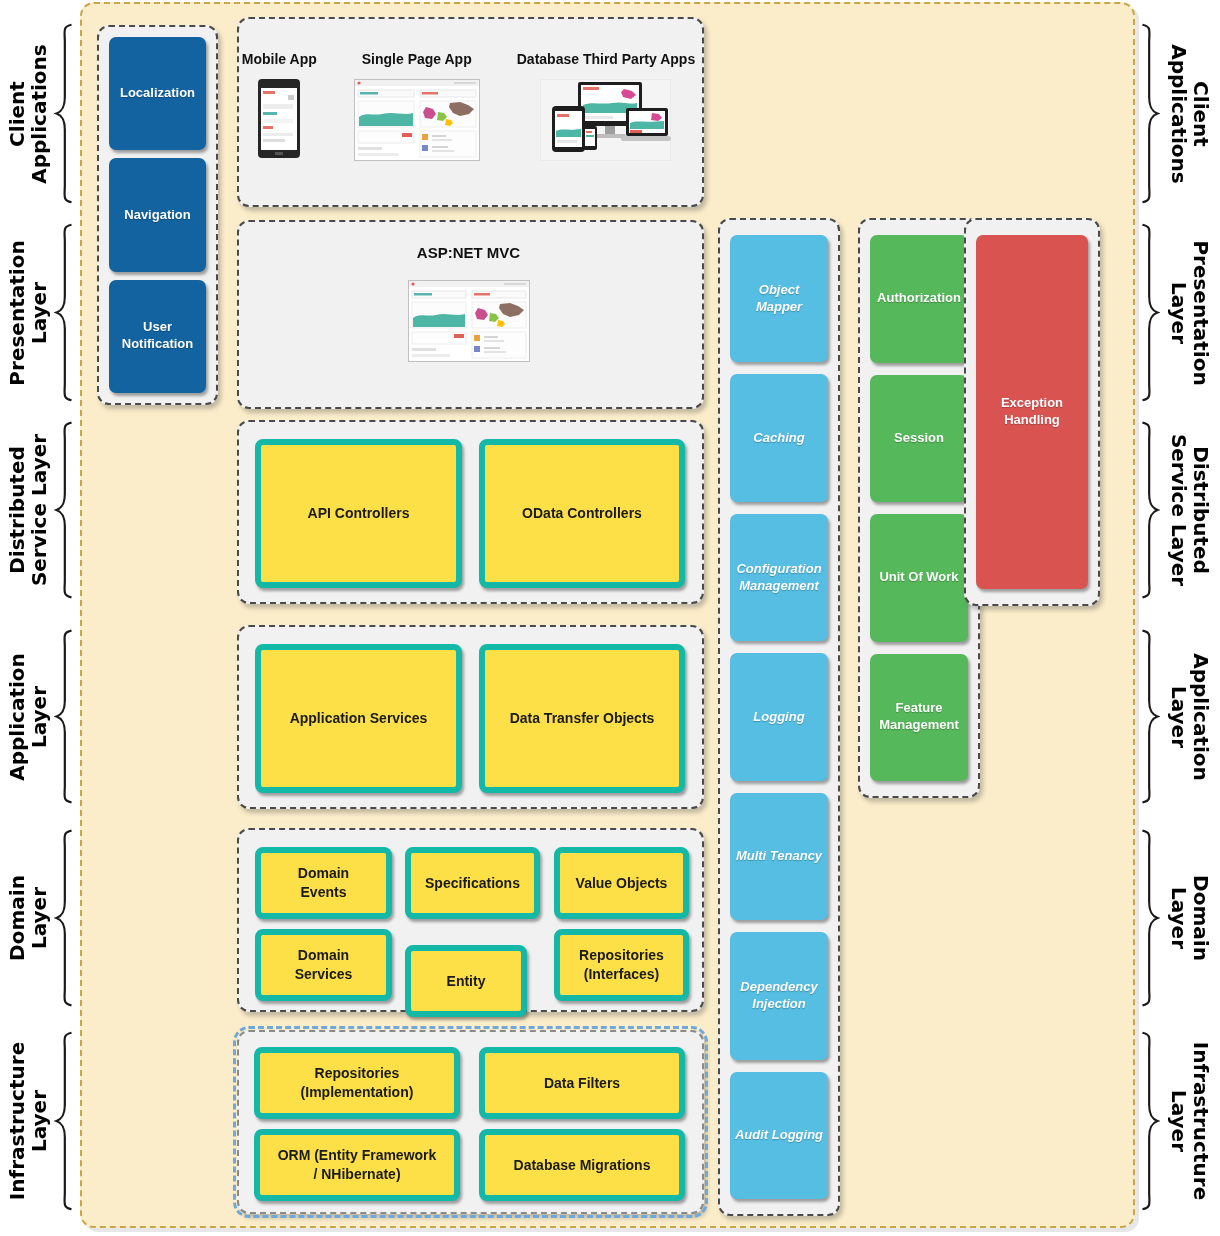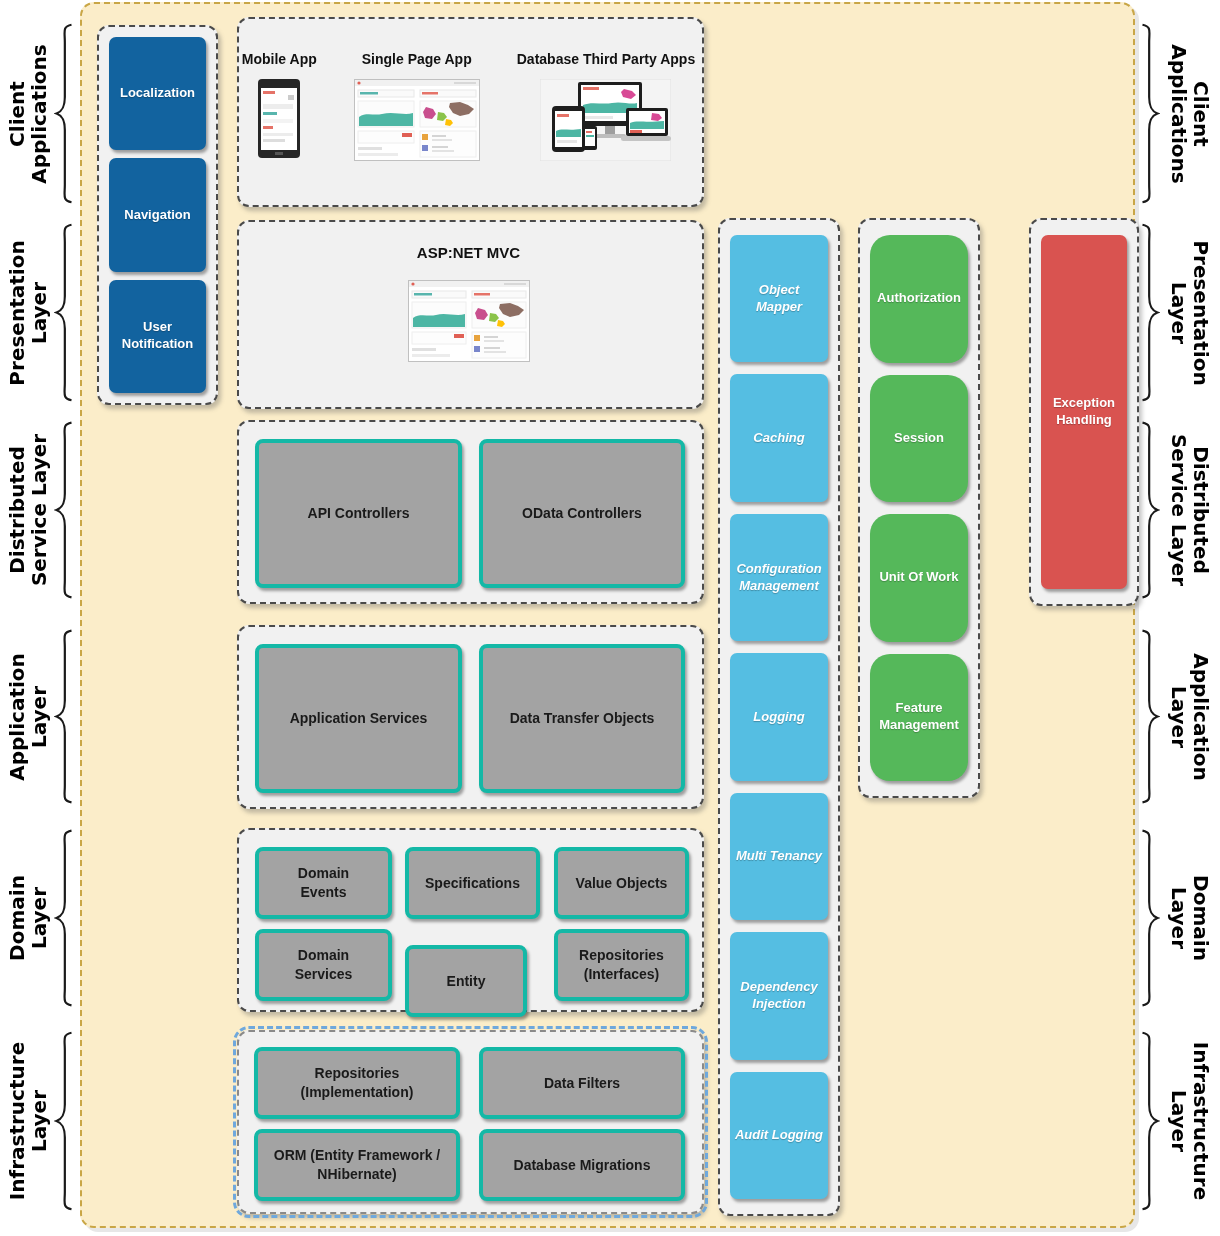--- a/index.html
+++ b/index.html
@@ -15,29 +15,29 @@
     box-shadow:3px 4px 4px rgba(90,90,90,.35);}
   .panel.infra{border-color:#8a8a8a;outline:3px dashed #6FA8DC;outline-offset:1px;}
 
   
   .cbox{display:flex;align-items:center;justify-content:center;text-align:center;
     color:#fff;font-weight:bold;font-size:13px;line-height:1.3;border-radius:7px;
     box-shadow:2px 3px 3px rgba(0,0,0,.35);padding:4px;box-sizing:border-box;
     text-shadow:0 1px 1px rgba(0,0,0,.25);}
   .blue{background:#12639F;}
   .cyan{background:#55BEE2;font-style:italic;}
-  .green{background:#55B85A;border-radius:20px;}
+  .green{background:#55B85A;}
   .red{background:#D95350;}
 
   .vstack{position:absolute;display:flex;flex-direction:column;gap:12px;padding:15px 10px;box-sizing:border-box;}
   .vstack .cbox{width:100%;}
 
   
   .bbox{position:absolute;display:flex;align-items:center;justify-content:center;text-align:center;
-    background:#a3a3a3;border:4px solid #14b8a6;border-radius:8px;
+    background:#fde047;border:6px solid #14b8a6;border-radius:8px;
     box-shadow:2px 3px 3px rgba(0,0,0,.35);color:#1a1a1a;font-weight:600;font-size:14px;
     line-height:1.35;padding:6px 14px;box-sizing:border-box;}
 
   
   .band{position:absolute;width:56px;}
   .band-inner{position:absolute;left:50%;top:50%;transform:translate(-50%,-50%) rotate(-90deg);
     text-align:center;font-family:"DejaVu Sans",sans-serif;font-weight:bold;font-size:20px;
     line-height:1.12;color:#000;white-space:nowrap;}
   .band.right .band-inner{transform:translate(-50%,-50%) rotate(90deg);}
   .brace{position:absolute;width:20px;}
@@ -413,19 +413,19 @@
         <span>Session</span>
       </div>
     <div class="cbox green" style="height:128px">
         <span>Unit Of Work</span>
       </div>
     <div class="cbox green" style="height:128px">
         <span>Feature Management</span>
       </div>
   </div>
 
-  <div class="panel vstack" style="left:1029px;top:218px;width:110px;height:388px">
+  <div class="panel vstack" style="left:964px;top:218px;width:136px;height:388px">
     <div class="cbox red" style="flex:1">
         <span>Exception Handling</span>
       </div>
   </div>
 
 </div>
 
 </body></html>

